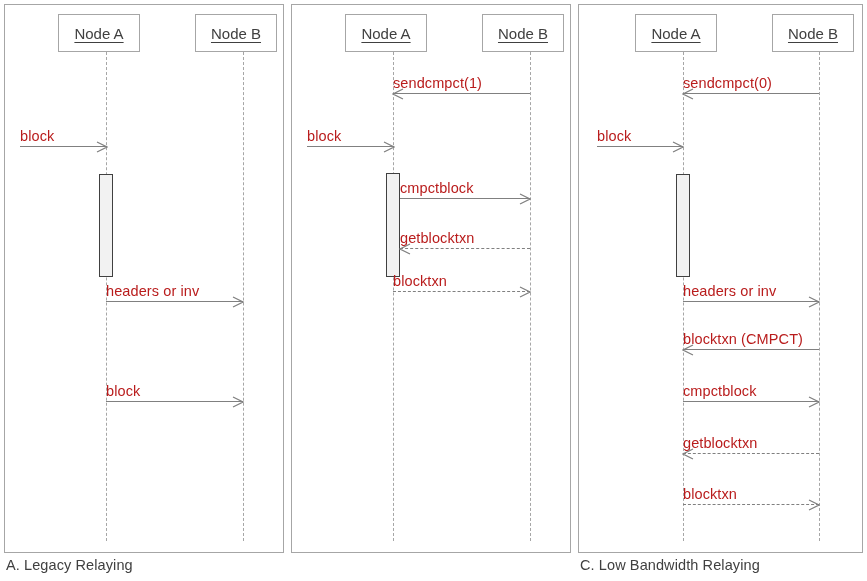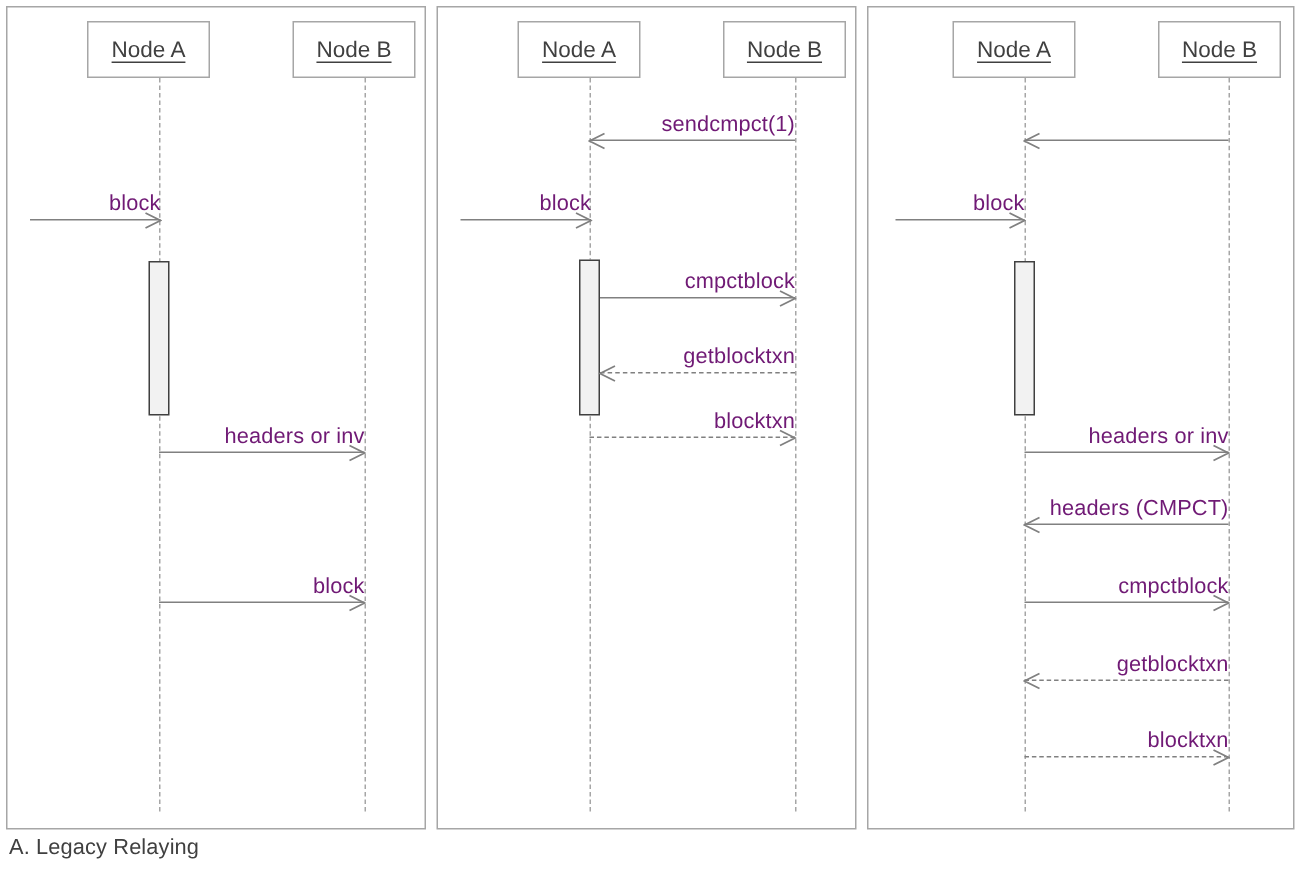--- a/index.html
+++ b/index.html
@@ -80,23 +80,23 @@
   
   .msg {
     position: absolute;
     height: 34px;
   }
   .msg .label {
     position: absolute;
     bottom: 3px;
     left: 0;
     width: 100%;
-    text-align: right;
+    text-align: left;
     font-size: 14.5px;
-    color: #701a75;
+    color: #b91c1c;
     white-space: nowrap;
     letter-spacing: 0.1px;
   }
   .msg .line {
     position: absolute;
     bottom: 0;
     left: 0;
     width: 100%;
     height: 0;
     border-top: 1px solid #808080;
@@ -230,20 +230,21 @@
       <span class="node-label">Node A</span>
     </div>
     <div class="node-box" style="left:193px; top:9px;">
       <span class="node-label">Node B</span>
     </div>
     <div class="lifeline" style="left:104px; top:47px; height:489px;"></div>
     <div class="lifeline" style="left:240px; top:47px; height:489px;"></div>
     <div class="activation" style="left:97px; top:169px; height:103px;"></div>
 
     <div class="msg" style="left:104px; top:55px; width:136px;">
+      <div class="label">sendcmpct(0)</div>
       <div class="line"></div>
       <div class="arrowhead arrow-left">
         <svg width="12" height="12" viewBox="0 0 12 12">
             <path d="M11 1 L1 6 L11 11" fill="none" stroke="#808080" stroke-width="1.2"></path>
           </svg>
       </div>
     </div>
 
     <div class="msg" style="left:18px; top:108px; width:86px;">
       <div class="label">block</div>
@@ -259,21 +260,21 @@
       <div class="label">headers or inv</div>
       <div class="line"></div>
       <div class="arrowhead arrow-right">
         <svg width="12" height="12" viewBox="0 0 12 12">
             <path d="M1 1 L11 6 L1 11" fill="none" stroke="#808080" stroke-width="1.2"></path>
           </svg>
       </div>
     </div>
 
     <div class="msg" style="left:104px; top:311px; width:136px;">
-      <div class="label">headers (CMPCT)</div>
+      <div class="label">blocktxn (CMPCT)</div>
       <div class="line"></div>
       <div class="arrowhead arrow-left">
         <svg width="12" height="12" viewBox="0 0 12 12">
             <path d="M11 1 L1 6 L11 11" fill="none" stroke="#808080" stroke-width="1.2"></path>
           </svg>
       </div>
     </div>
 
     <div class="msg" style="left:104px; top:363px; width:136px;">
       <div class="label">cmpctblock</div>
@@ -298,14 +299,15 @@
     <div class="msg dashed" style="left:104px; top:466px; width:136px;">
       <div class="label">blocktxn</div>
       <div class="line"></div>
       <div class="arrowhead arrow-right">
         <svg width="12" height="12" viewBox="0 0 12 12">
             <path d="M1 1 L11 6 L1 11" fill="none" stroke="#808080" stroke-width="1.2"></path>
           </svg>
       </div>
     </div>
   </div>
+  <div class="caption caption-c">C. Low Bandwidth Relaying</div>
 
 </div>
 
 </body></html>

